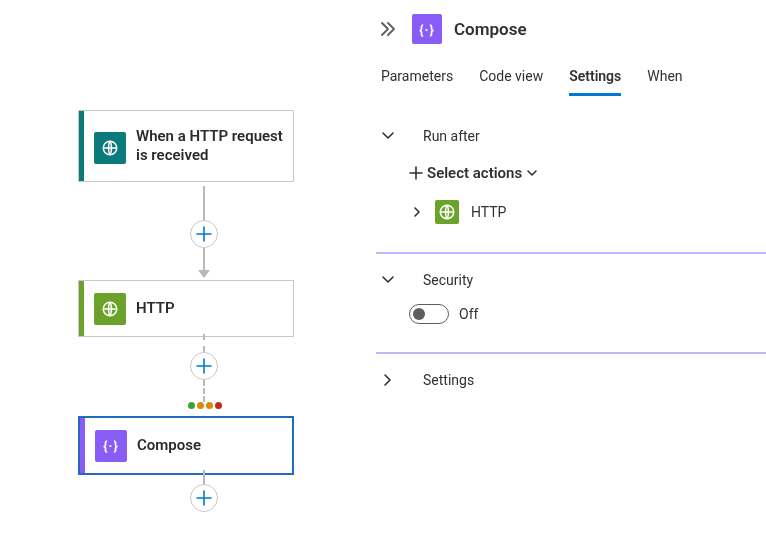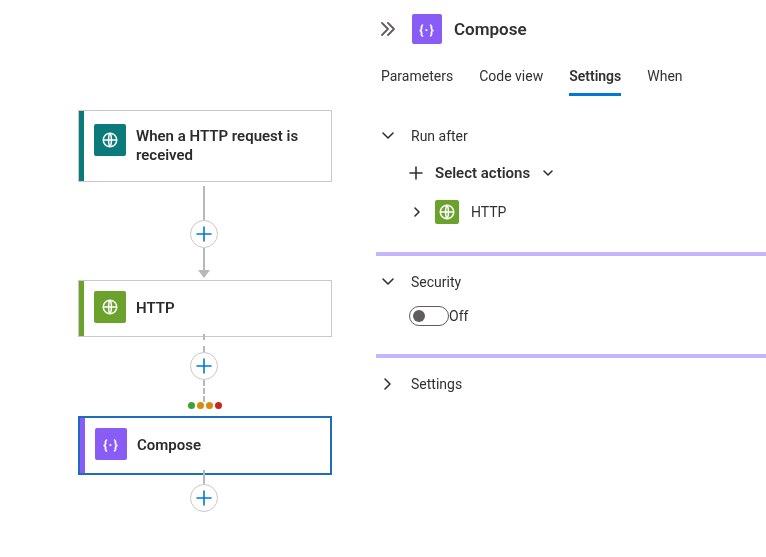--- a/index.html
+++ b/index.html
@@ -23,26 +23,26 @@
   
   .canvas {
     flex: 0 0 376px;
     position: relative;
     background: #ffffff;
   }
 
   .node {
     position: absolute;
     left: 78px;
-    width: 254px;
+    width: 216px;
     background: #ffffff;
     border: 1px solid #c8c8c8;
     box-sizing: border-box;
     display: flex;
-    align-items: flex-start;
+    align-items: center;
   }
   .node.selected {
     border: 2px solid #1f6cbf;
   }
   .node .accent {
     width: 5px;
     flex: 0 0 5px;
     align-self: stretch;
   }
   .node .iconcell {
@@ -173,42 +173,42 @@
     bottom: 0;
     height: 3px;
     background: #0078d4;
   }
 
   .section {
     margin-top: 26px;
     padding-left: 5px;
   }
   .section.bordered {
-    border-top: 4px solid #c4b5fd;
+    border-top: 2px solid #c4b5fd;
     padding-top: 18px;
     margin-top: 28px;
   }
   .sec-head {
     display: flex;
     align-items: center;
-    gap: 16px;
+    gap: 28px;
     font-size: 14px;
     color: #323130;
   }
   .sec-head .label { font-weight: 400; }
 
   .sub {
     margin-top: 16px;
     padding-left: 28px;
   }
 
   .select-actions {
     display: flex;
     align-items: center;
-    gap: 12px;
+    gap: 4px;
     font-size: 15px;
     font-weight: 600;
     padding: 4px 0;
   }
 
   .run-after-item {
     display: flex;
     align-items: center;
     gap: 12px;
     margin-top: 14px;
@@ -230,20 +230,21 @@
   }
   .field-help {
     font-size: 11px;
     color: #605e5c;
     font-style: italic;
     margin-top: 2px;
   }
   .switch-row {
     display: flex;
     align-items: center;
+    gap: 10px;
     margin-top: 8px;
   }
   .switch {
     width: 40px;
     height: 20px;
     border: 1px solid #605e5c;
     border-radius: 20px;
     position: relative;
     box-sizing: border-box;
     background: #fff;

